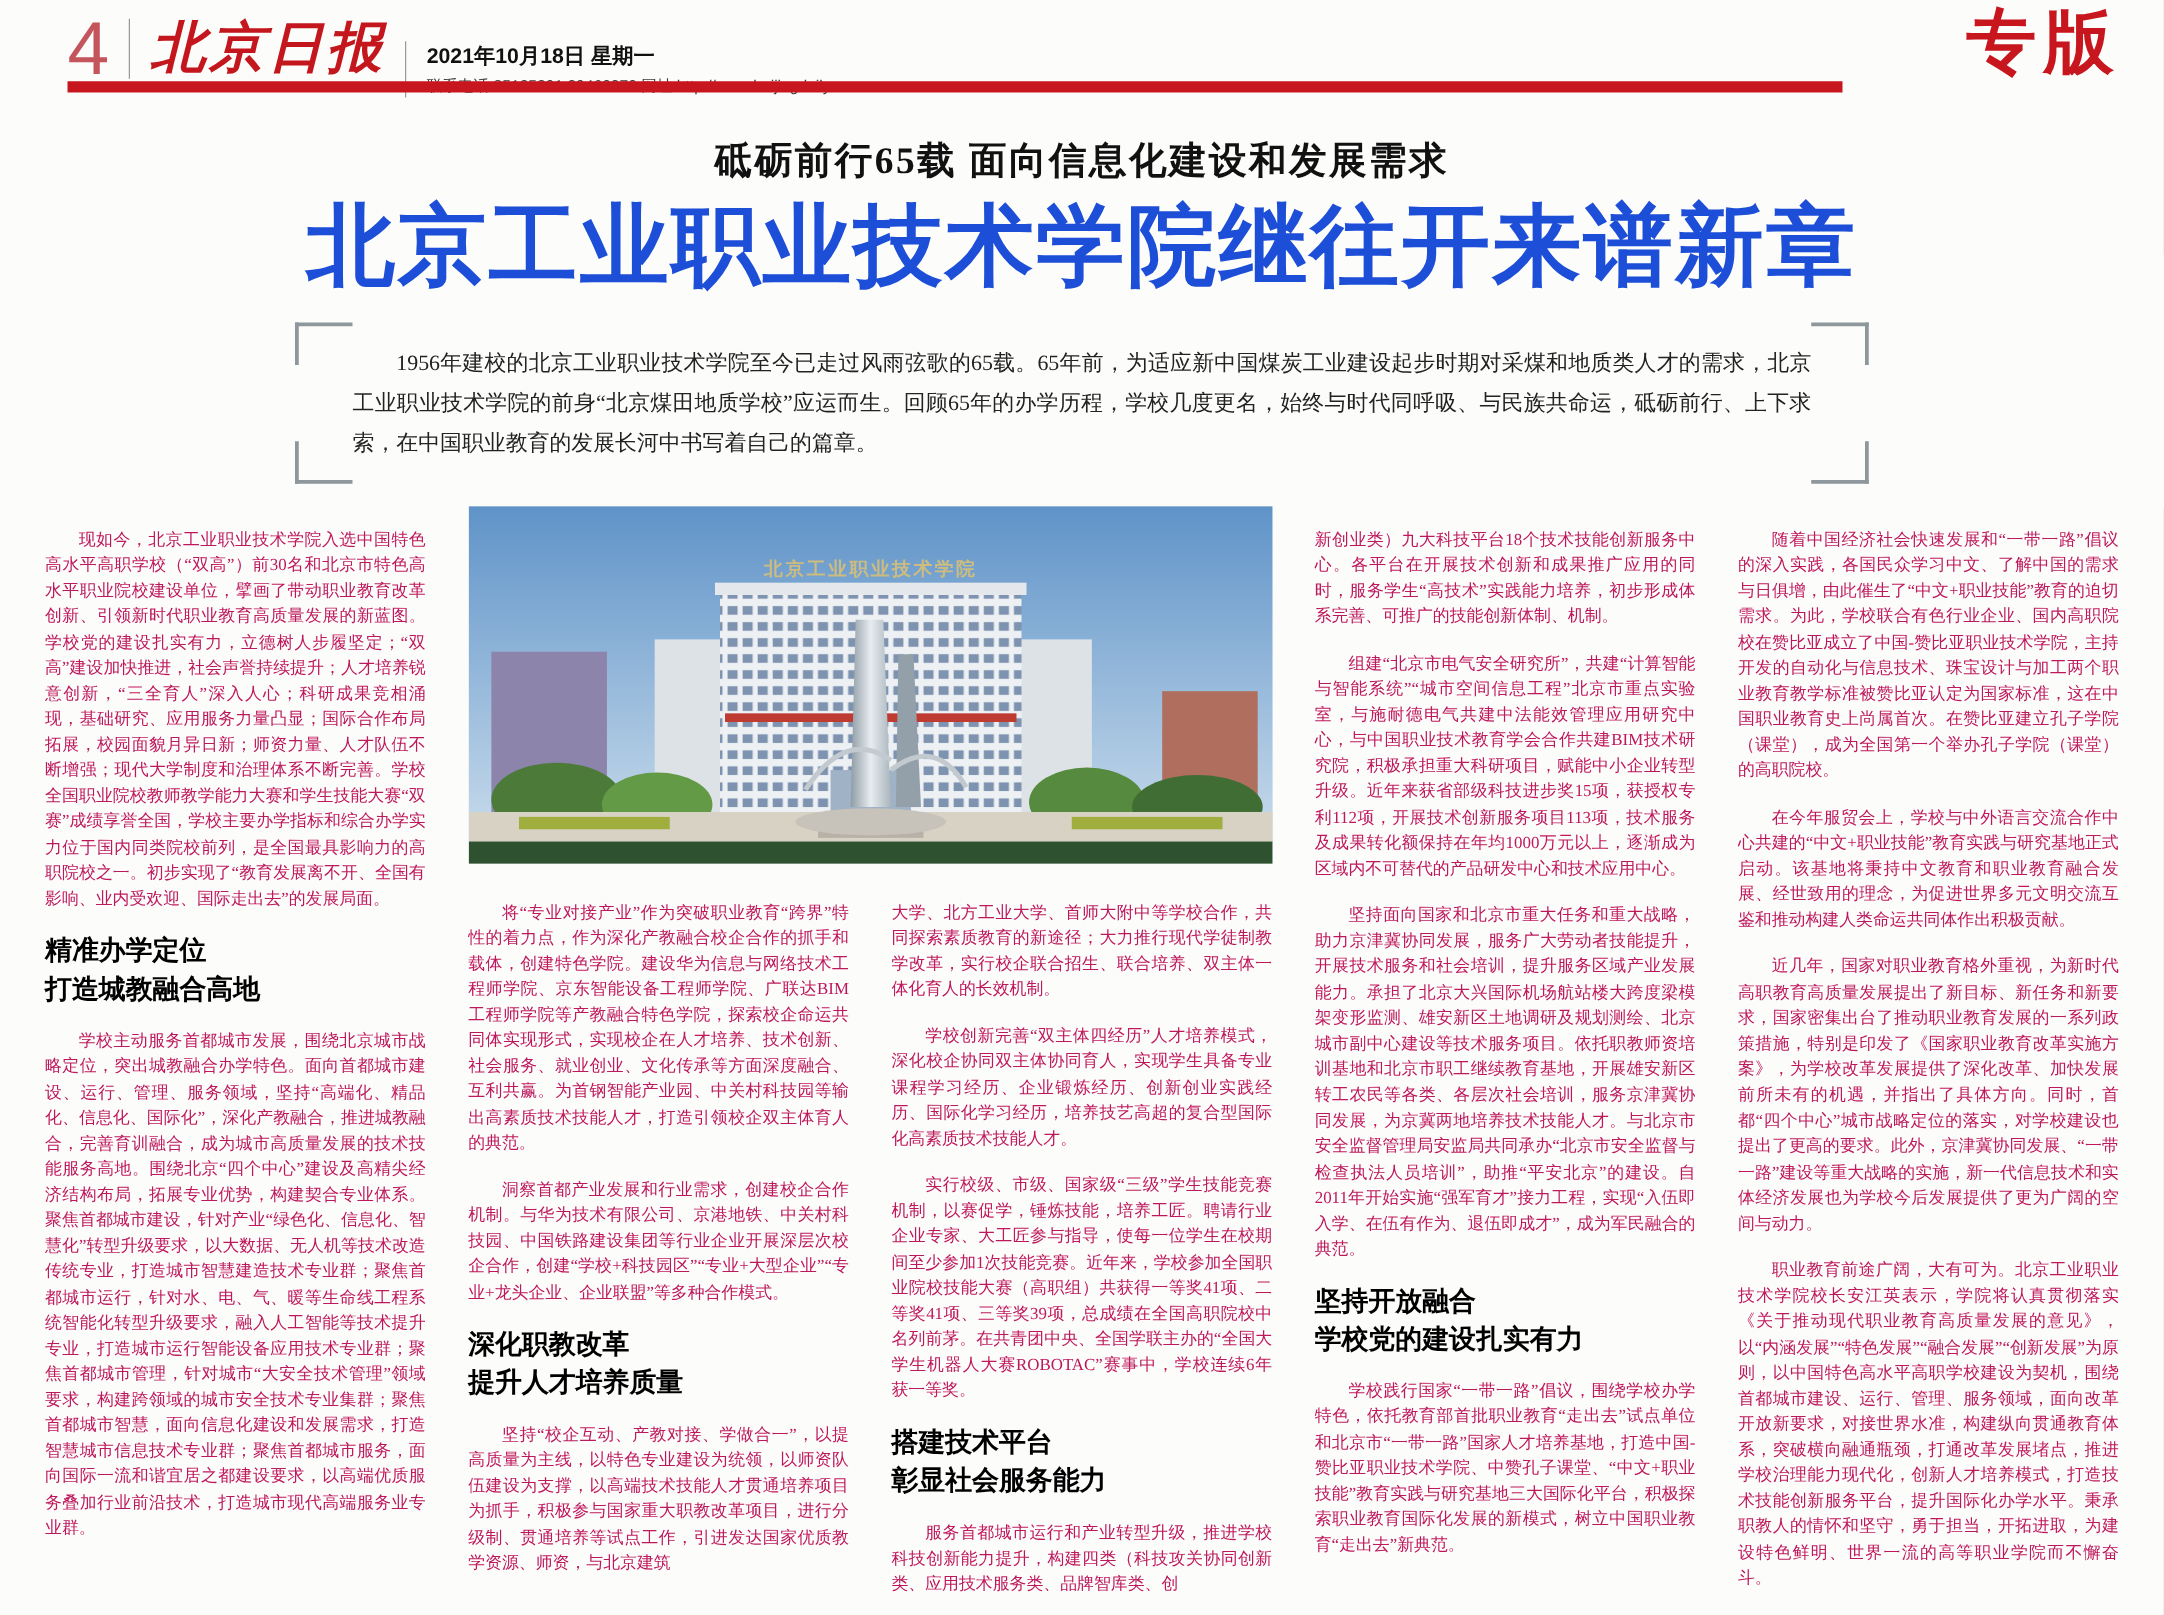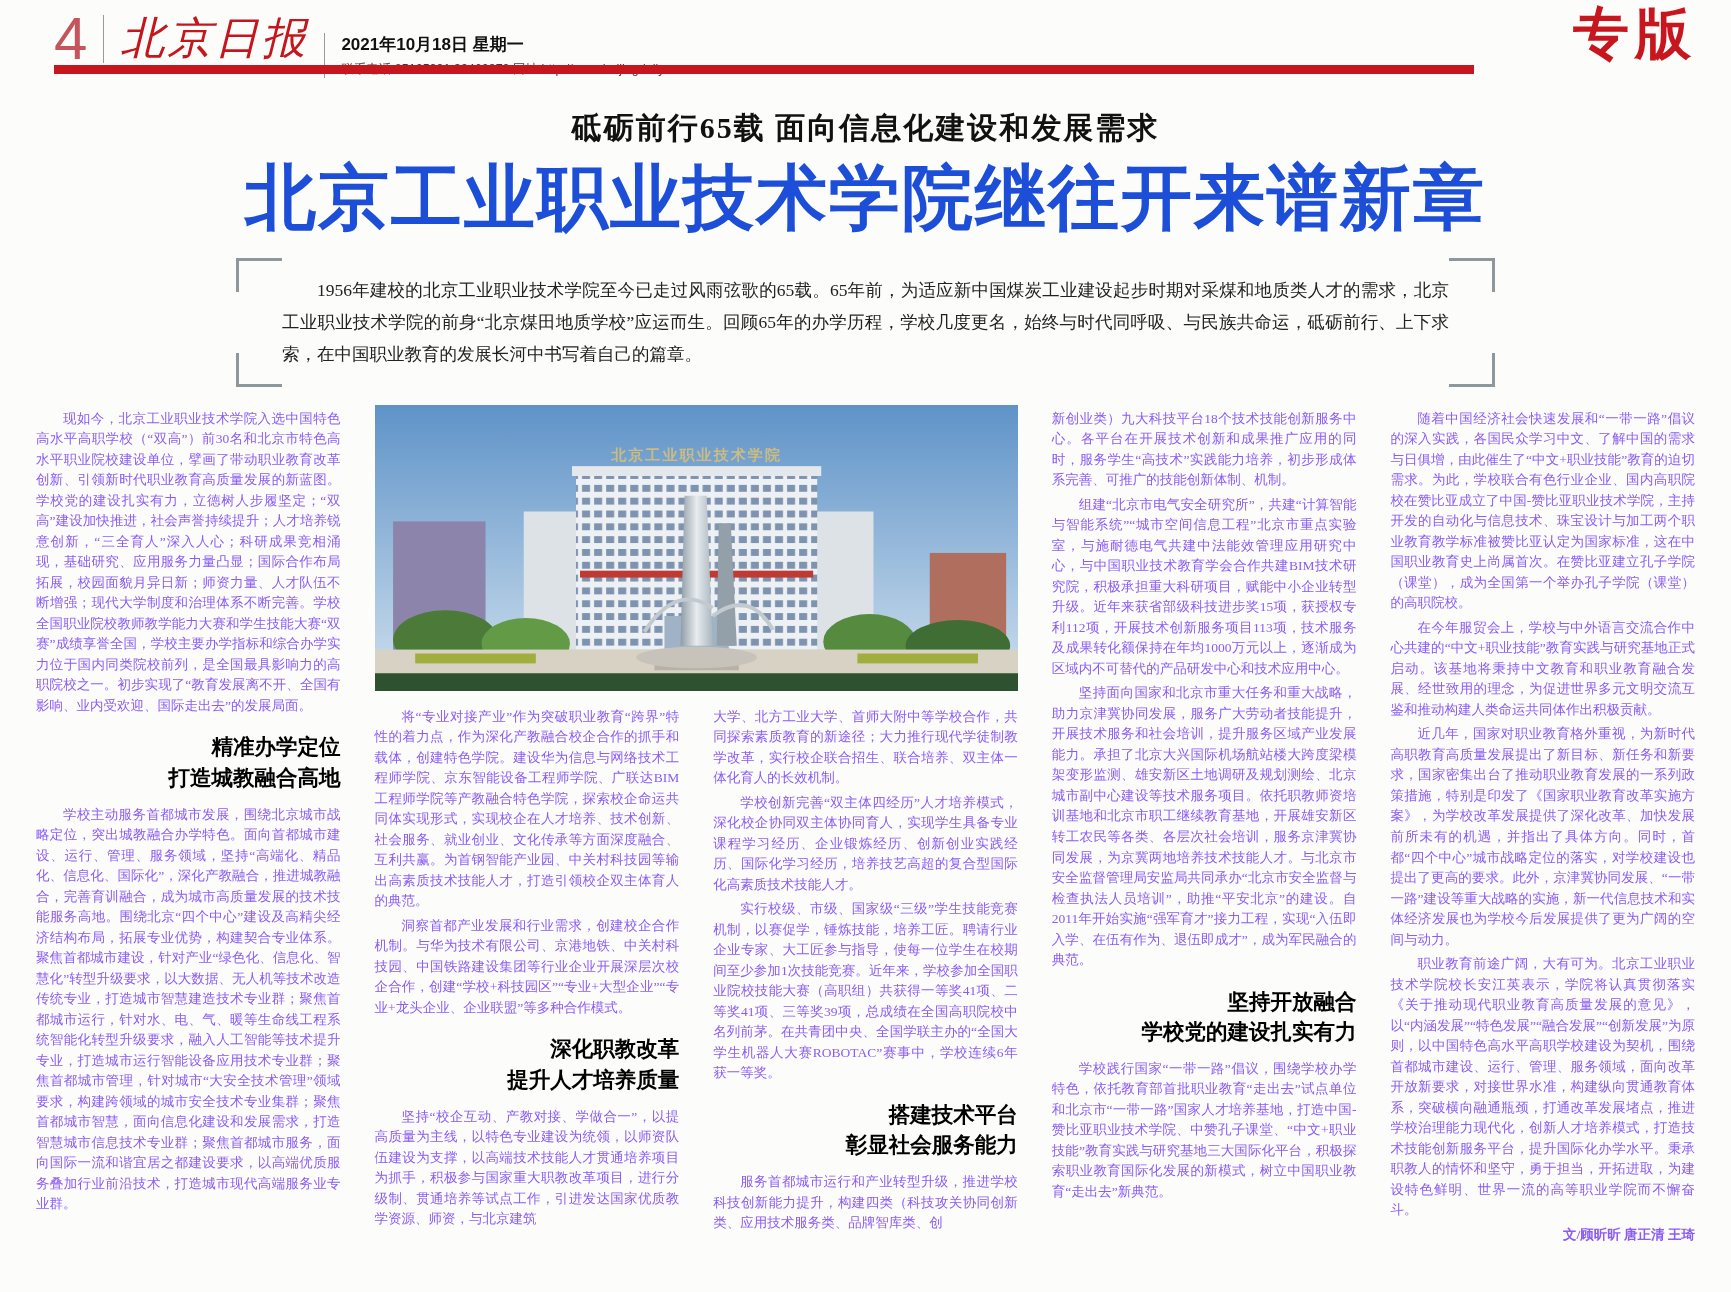--- a/index.html
+++ b/index.html
@@ -16,21 +16,21 @@
 
   
   .masthead { position: relative; padding: 12px 40px 0 54px; height: 78px; }
   .mast-left { display: flex; align-items: center; gap: 16px; height: 54px; }
   .page-num {
     font-family: "Liberation Sans", sans-serif;
     font-size: 60px; line-height: 0.9; color: #c4555c; font-weight: 400;
   }
   .vdiv { width: 1px; height: 48px; background: #9a9a9a; }
   .paper-logo {
-    font-size: 44px; font-weight: normal; font-style: italic;
+    font-size: 44px; font-weight: bold; font-style: italic;
     color: #c3161d; letter-spacing: 3px; line-height: 1;
     font-family: "Liberation Serif", serif;
   }
   .date-block { padding-left: 16px; border-left: 1px solid #9a9a9a; font-family: "Liberation Sans", sans-serif; margin-top: 32px; }
   .date-line { font-size: 17px; font-weight: bold; color: #111; }
   .contact-line { font-size: 12.5px; color: #3a3a3a; margin-top: 5px; }
   .red-rule {
     position: absolute; left: 54px; bottom: 4px;
     width: 1420px; height: 9px; background: #c8161e;
   }
@@ -73,27 +73,27 @@
     padding: 22px 36px 0;
   }
   .col-1 { grid-column: 1; grid-row: 1 / 3; }
   .photo-cell { grid-column: 2 / 4; grid-row: 1; padding-bottom: 12px; }
   .col-2 { grid-column: 2; grid-row: 2; }
   .col-3 { grid-column: 3; grid-row: 2; }
   .col-4 { grid-column: 4; grid-row: 1 / 3; }
   .col-5 { grid-column: 5; grid-row: 1 / 3; }
 
   .body-grid p {
-    margin: 4px 0 3px;
+    margin: 17px 0 3px;
     font-size: 13.5px; line-height: 1.52;
-    text-align: justify; text-indent: 2em; color: #8b5cf6;
+    text-align: justify; text-indent: 2em; color: #be185d;
   }
   .body-grid p.cont { text-indent: 0; }
   .subhead {
-    text-align: right;
+    text-align: left;
     font-family: "Liberation Sans", sans-serif;
     font-weight: bold; font-size: 21.5px; line-height: 1.4;
     margin: 16px 0 12px; color: #000;
   }
   .byline { float: right; font-weight: bold; text-indent: 0; }
 
   .campus-photo { display: block; width: 100%; height: 286px; background: #cddcEB; }
 </style>
 </head>
 <body>

